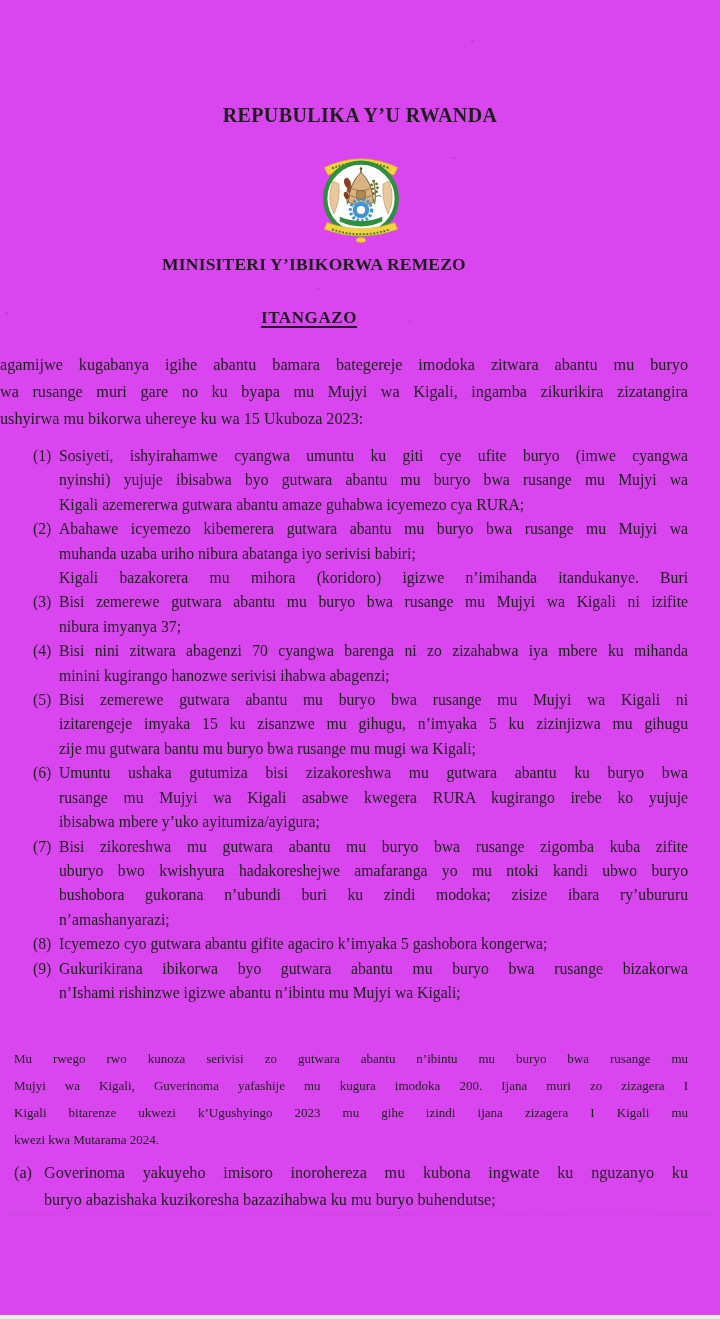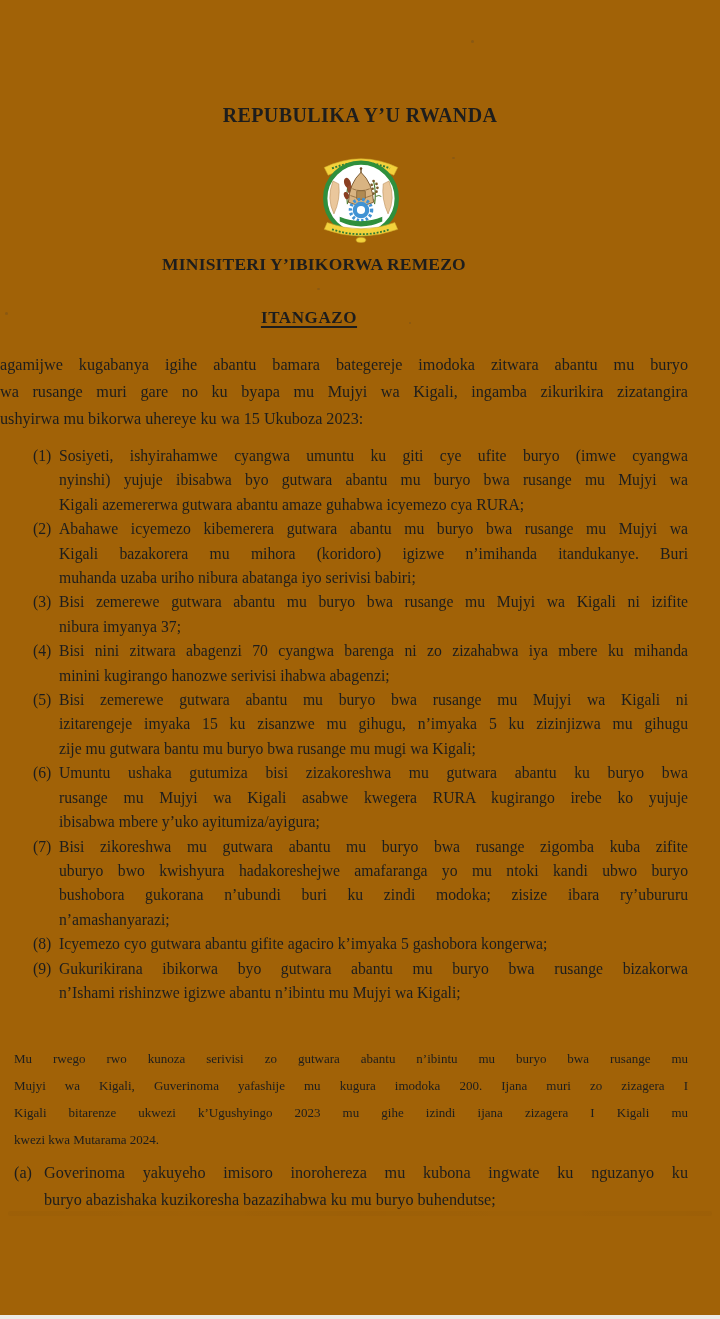--- a/index.html
+++ b/index.html
@@ -1,17 +1,17 @@
 <!DOCTYPE html>
 <html><head>
 <meta charset="utf-8">
 <style>
   html,body{margin:0;padding:0;background:#ffffff;}
   .page{
-    position:relative;width:720px;height:1319px;background:#a16207;
+    position:relative;width:720px;height:1319px;background:#d946ef;
     font-family:"Liberation Serif", serif;color:#1d1d1d;overflow:hidden;
   }
   .center{text-align:center;}
   .title{position:absolute;top:104px;left:0;width:720px;font-weight:bold;font-size:20px;letter-spacing:.4px;}
   .emblem{position:absolute;top:144px;left:303px;width:116px;height:104px;}
   .ministry{position:absolute;top:254px;left:0;width:628px;font-weight:bold;font-size:17.5px;letter-spacing:.2px;}
   .doc-heading{position:absolute;top:308px;left:0;width:618px;font-weight:bold;font-size:17px;}
   .doc-heading span{text-decoration:underline;text-decoration-thickness:1.6px;text-underline-offset:3px;letter-spacing:.6px;}
   .intro{position:absolute;top:352px;left:0;width:688px;font-size:16.2px;line-height:27px;}
   .jline{text-align:justify;text-align-last:justify;}
@@ -99,22 +99,22 @@
         <div class="list-body">
           <div class="jline">Sosiyeti, ishyirahamwe cyangwa umuntu ku giti cye ufite buryo (imwe cyangwa</div>
           <div class="jline">nyinshi) yujuje ibisabwa byo gutwara abantu mu buryo bwa rusange mu Mujyi wa</div>
           <div class="jline last">Kigali azemererwa gutwara abantu amaze guhabwa icyemezo cya RURA;</div>
         </div>
       </div>
       <div class="list-item">
         <span class="list-num">(2)</span>
         <div class="list-body">
           <div class="jline">Abahawe icyemezo kibemerera gutwara abantu mu buryo bwa rusange mu Mujyi wa</div>
+          <div class="jline last">muhanda uzaba uriho nibura abatanga iyo serivisi babiri;</div>
           <div class="jline">Kigali bazakorera mu mihora (koridoro) igizwe n’imihanda itandukanye. Buri</div>
-          <div class="jline last">muhanda uzaba uriho nibura abatanga iyo serivisi babiri;</div>
         </div>
       </div>
       <div class="list-item">
         <span class="list-num">(3)</span>
         <div class="list-body">
           <div class="jline">Bisi zemerewe gutwara abantu mu buryo bwa rusange mu Mujyi wa Kigali ni izifite</div>
           <div class="jline last">nibura imyanya 37;</div>
         </div>
       </div>
       <div class="list-item">

